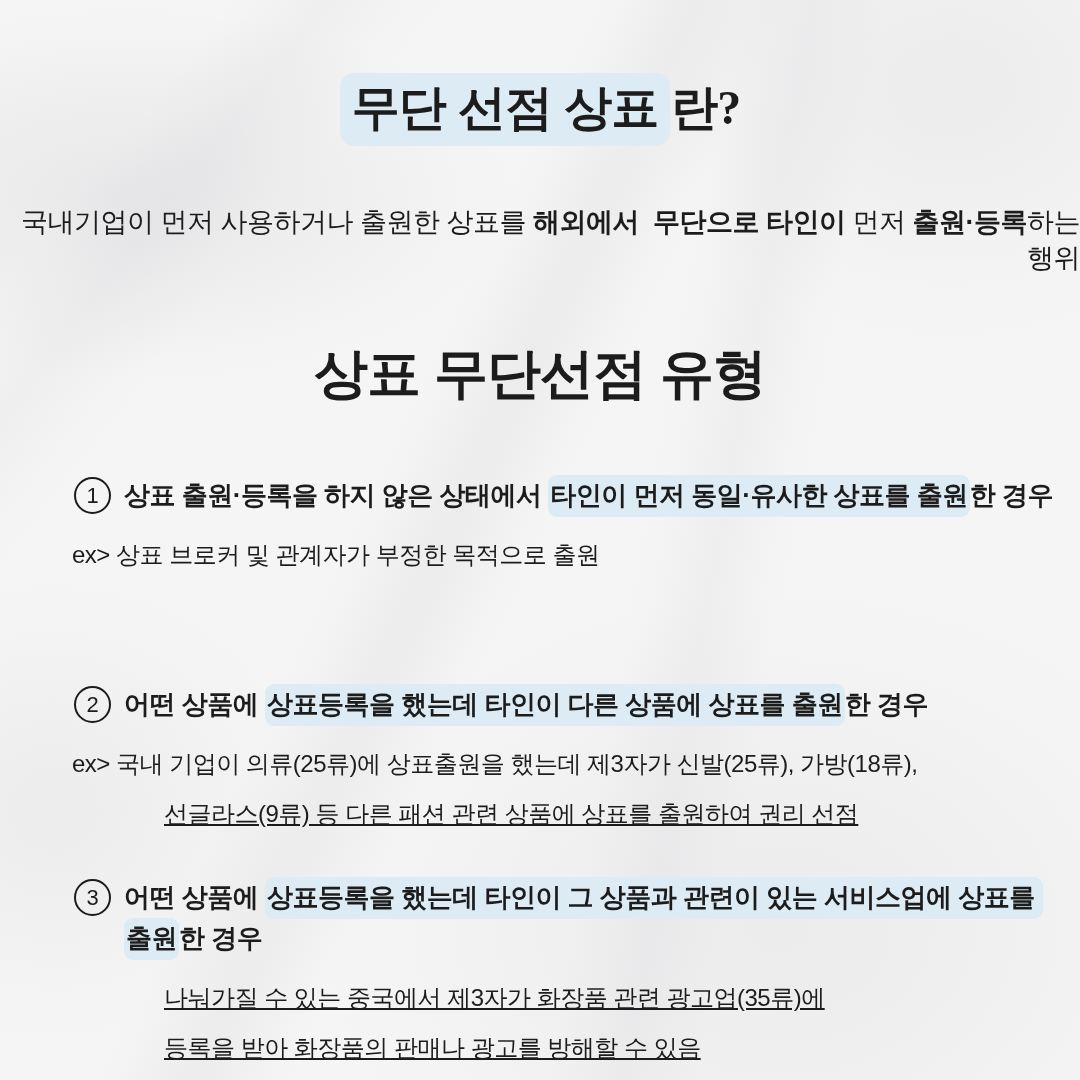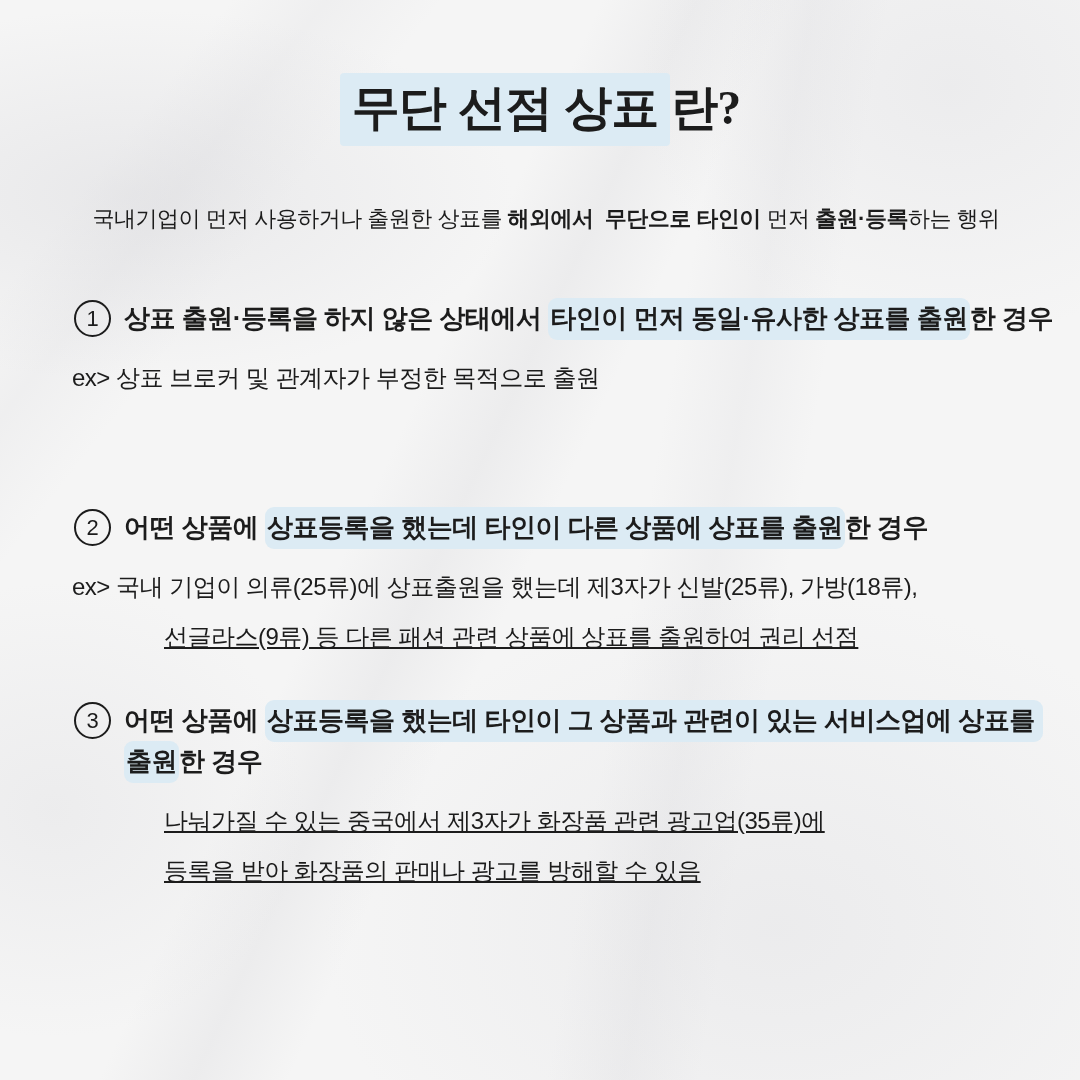--- a/index.html
+++ b/index.html
@@ -24,29 +24,29 @@
   }
   .title {
     margin-top: 76px;
     text-align: center;
     font-size: 48px;
     font-weight: 700;
     letter-spacing: -1px;
   }
   .hl-pill {
     background: var(--hl, #dcebf4);
-    border-radius: 4px;
+    border-radius: 14px;
     padding: 8px 12px 12px 12px;
     margin-top: 12px;
   }
   .serif { font-family: "Liberation Serif", "DejaVu Serif", serif; font-weight: 600; }
   .subtitle {
     margin-top: 64px;
-    text-align: center;
-    font-size: 22px;
+    text-align: right;
+    font-size: 27px;
     white-space: pre-wrap;
     letter-spacing: -0.5px;
     padding-left: 12px;
   }
   .subtitle .b { font-weight: 700; }
   .section-title {
     margin-top: 62px;
     text-align: center;
     font-size: 54px;
     font-weight: 800;
@@ -102,20 +102,21 @@
 </style>
 </head>
 <body style="color: rgb(28, 28, 28);">
 
 <div class="canvas">
 
   <h1 class="title"><span class="hl-pill">무단 선점 상표</span><span>란</span><span class="serif">?</span></h1>
 
   <p class="subtitle"><span>국내기업이 먼저 사용하거나 출원한 상표를 </span><span class="b">해외에서</span><span>  </span><span class="b">무단으로 타인이</span><span> 먼저 </span><span class="b">출원·등록</span><span>하는 행위</span></p>
 
+  <h2 class="section-title">상표 무단선점 유형</h2>
 
   <div class="items">
       <div class="item">
         <div class="item-row">
           <span class="num-circle">1</span>
           <div class="item-heading"><span>상표 출원·등록을 하지 않은 상태에서 </span><span class="hl">타인이 먼저 동일·유사한 상표를 출원</span><span>한 경우</span></div>
         </div>
         <div class="examples"><div class="ex-first">ex&gt; 상표 브로커 및 관계자가 부정한 목적으로 출원</div></div>
       </div>
       <div class="item">

